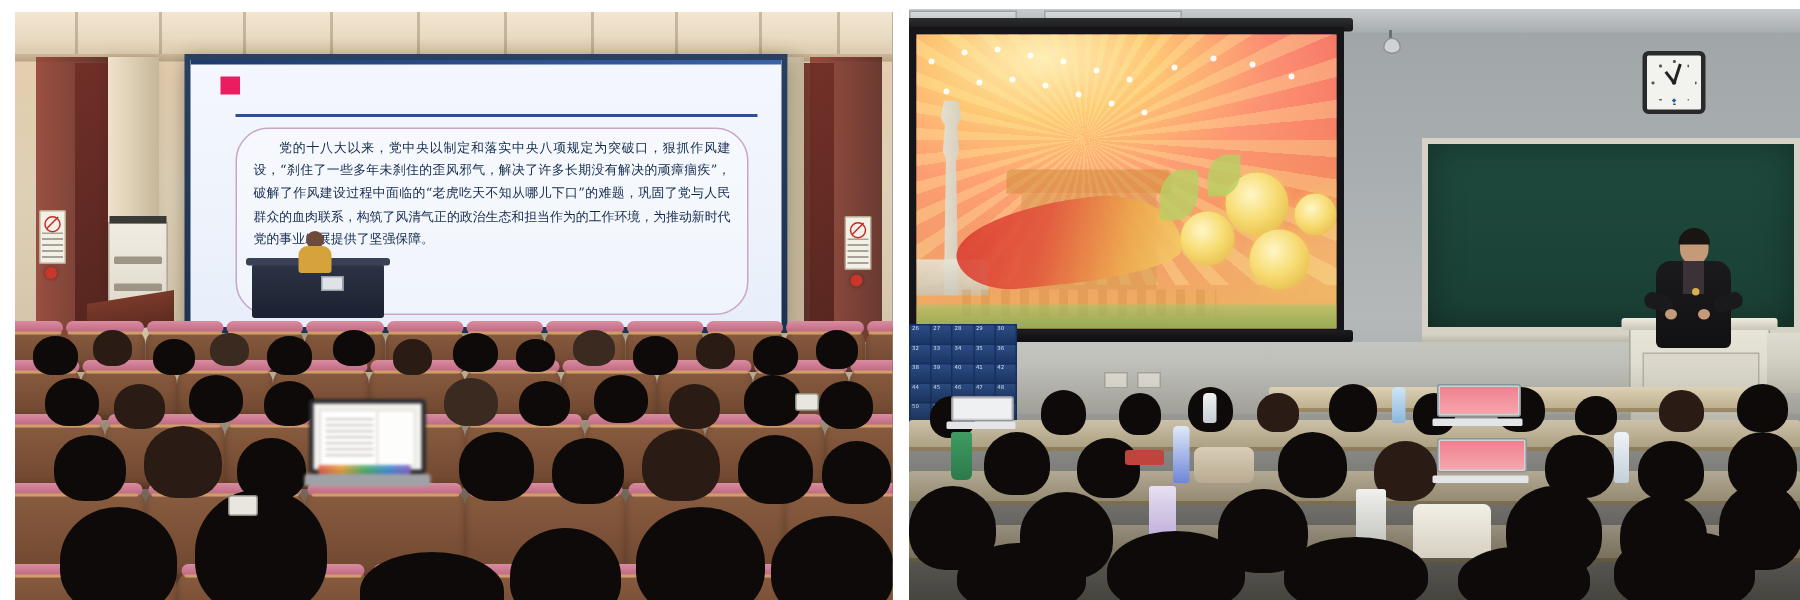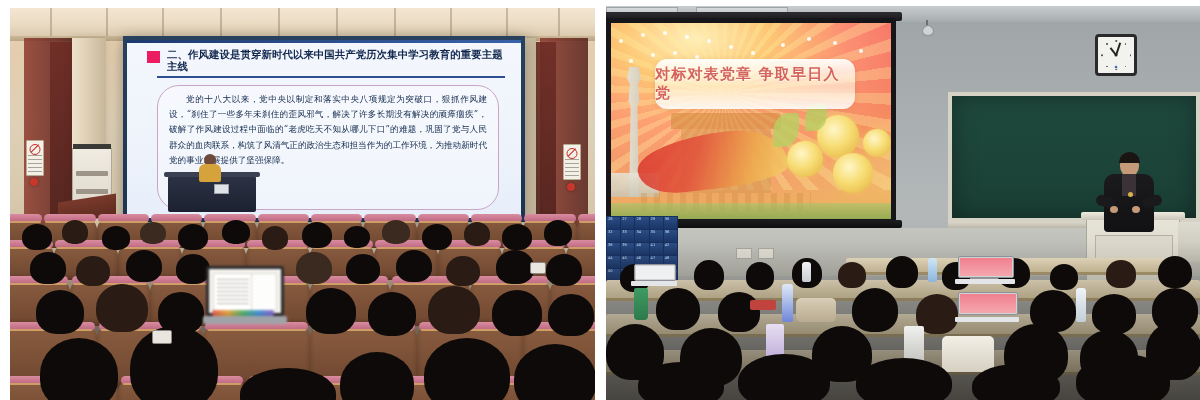--- a/index.html
+++ b/index.html
@@ -248,21 +248,20 @@
       <div class="top"></div>
       <div class="slot" style="top:22px;"></div>
       <div class="slot" style="top:40px;"></div>
     </div>
     <div style="position:absolute;left:48px;top:190px;width:58px;height:22px;background:linear-gradient(180deg,#7a3a2c,#5e2b20);transform:skewY(-9deg);"></div>
 
     <div class="screenframe"></div>
     <div class="slide softblur">
       <div class="slide-topline"></div>
       <div class="sl-bullet"></div>
-      <div class="sl-title">二、作风建设是贯穿新时代以来中国共产党历次集中学习教育的重要主题主线</div>
       <div class="sl-rule"></div>
       <div class="sl-card"></div>
       <div class="sl-body">党的十八大以来，党中央以制定和落实中央八项规定为突破口，狠抓作风建设，“刹住了一些多年未刹住的歪风邪气，解决了许多长期没有解决的顽瘴痼疾”，破解了作风建设过程中面临的“老虎吃天不知从哪儿下口”的难题，巩固了党与人民群众的血肉联系，构筑了风清气正的政治生态和担当作为的工作环境，为推动新时代党的事业发展提供了坚强保障。</div>
     </div>
 
     <div class="podiumtable"></div>
     <div class="speaker-f">
       <div class="head"></div>
       <div class="body"></div>
     </div>
@@ -452,23 +451,20 @@
       <div class="citysil"></div>
       <div class="greenstrip"></div>
       <div class="roses">
         <div class="rose" style="left:46px;top:12px;width:42px;height:42px;"></div>
         <div class="rose" style="left:16px;top:38px;width:36px;height:36px;"></div>
         <div class="rose" style="left:62px;top:50px;width:40px;height:40px;"></div>
         <div class="rose" style="left:92px;top:26px;width:28px;height:28px;"></div>
         <div class="leaf" style="left:2px;top:10px;width:26px;height:34px;"></div>
         <div class="leaf" style="left:34px;top:0px;width:22px;height:28px;"></div>
       </div>
-      <div class="titleplate">
-        <span class="t">对标对表党章 争取早日入党</span>
-      </div>
     </div>
 
     <div class="lowerwall" style="left:0;top:222px;width:594px;height:48px;"></div>
 
     <div class="phonepockets" style="left:0px;top:210px;">
       <div class="pocket">
           <span>26</span>
         </div>
       <div class="pocket">
           <span>27</span>

